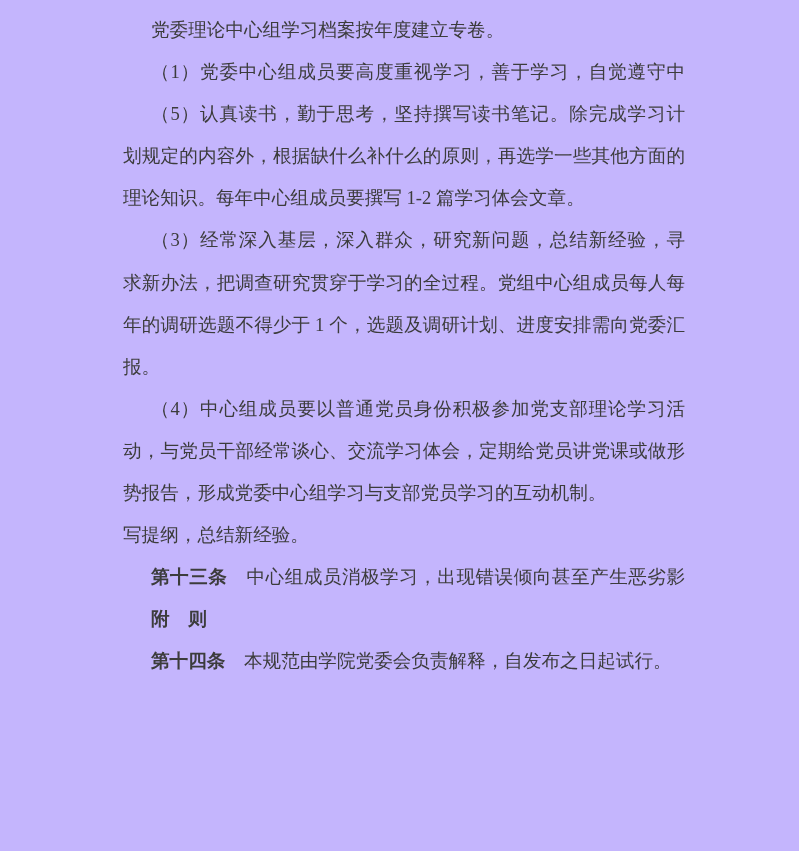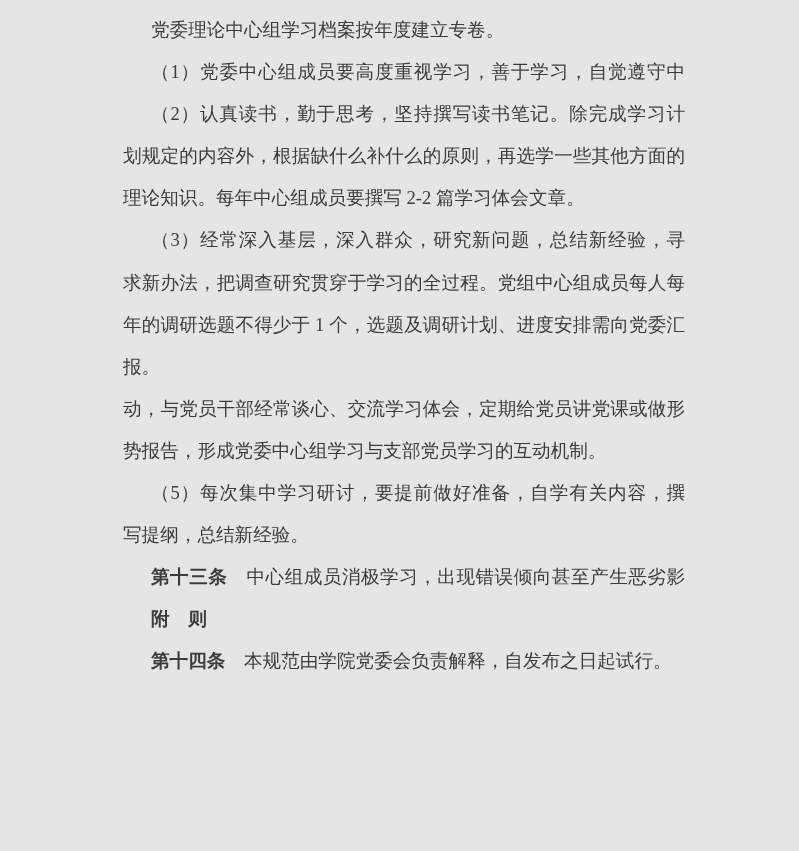--- a/index.html
+++ b/index.html
@@ -4,21 +4,21 @@
 <style>
   html, body {
     margin: 0;
     padding: 0;
     background: #ffffff;
   }
   .page {
     position: relative;
     width: 799px;
     height: 851px;
-    background: #e5e5e5;
+    background: #c4b5fd;
     overflow: hidden;
     font-family: "Liberation Serif", "DejaVu Serif", serif;
   }
   .doc {
     position: absolute;
     left: 123px;
     top: 9px;
     width: 562px;
     color: #3c3c3c;
     font-size: 18.6px;
@@ -47,28 +47,28 @@
     font-weight: 700;
   }
 </style>
 </head>
 <body>
 
 <div class="page">
   <div class="doc">
       <div class="line end indent"><span>党委理论中心组学习档案按年度建立专卷。</span></div>
       <div class="line fill indent"><span>（1）党委中心组成员要高度重视学习，善于学习，自觉遵守中</span></div>
-      <div class="line fill indent"><span>（2）认真读书，勤于思考，坚持撰写读书笔记。除完成学习计</span></div>
+      <div class="line fill indent"><span>（5）认真读书，勤于思考，坚持撰写读书笔记。除完成学习计</span></div>
       <div class="line fill"><span>划规定的内容外，根据缺什么补什么的原则，再选学一些其他方面的</span></div>
-      <div class="line end"><span>理论知识。每年中心组成员要撰写 2-2 篇学习体会文章。</span></div>
+      <div class="line end"><span>理论知识。每年中心组成员要撰写 1-2 篇学习体会文章。</span></div>
       <div class="line fill indent"><span>（3）经常深入基层，深入群众，研究新问题，总结新经验，寻</span></div>
       <div class="line fill"><span>求新办法，把调查研究贯穿于学习的全过程。党组中心组成员每人每</span></div>
       <div class="line fill"><span>年的调研选题不得少于 1 个，选题及调研计划、进度安排需向党委汇</span></div>
       <div class="line end"><span>报。</span></div>
+      <div class="line fill indent"><span>（4）中心组成员要以普通党员身份积极参加党支部理论学习活</span></div>
       <div class="line fill"><span>动，与党员干部经常谈心、交流学习体会，定期给党员讲党课或做形</span></div>
       <div class="line end"><span>势报告，形成党委中心组学习与支部党员学习的互动机制。</span></div>
-      <div class="line fill indent"><span>（5）每次集中学习研讨，要提前做好准备，自学有关内容，撰</span></div>
       <div class="line end"><span>写提纲，总结新经验。</span></div>
       <div class="line fill indent"><span class="bold">第十三条</span><span>　中心组成员消极学习，出现错误倾向甚至产生恶劣影</span></div>
       <div class="line end indent"><span class="bold">附　则</span></div>
       <div class="line end indent"><span class="bold">第十四条</span><span>　本规范由学院党委会负责解释，自发布之日起试行。</span></div>
     </div>
 </div>
 
 </body></html>

